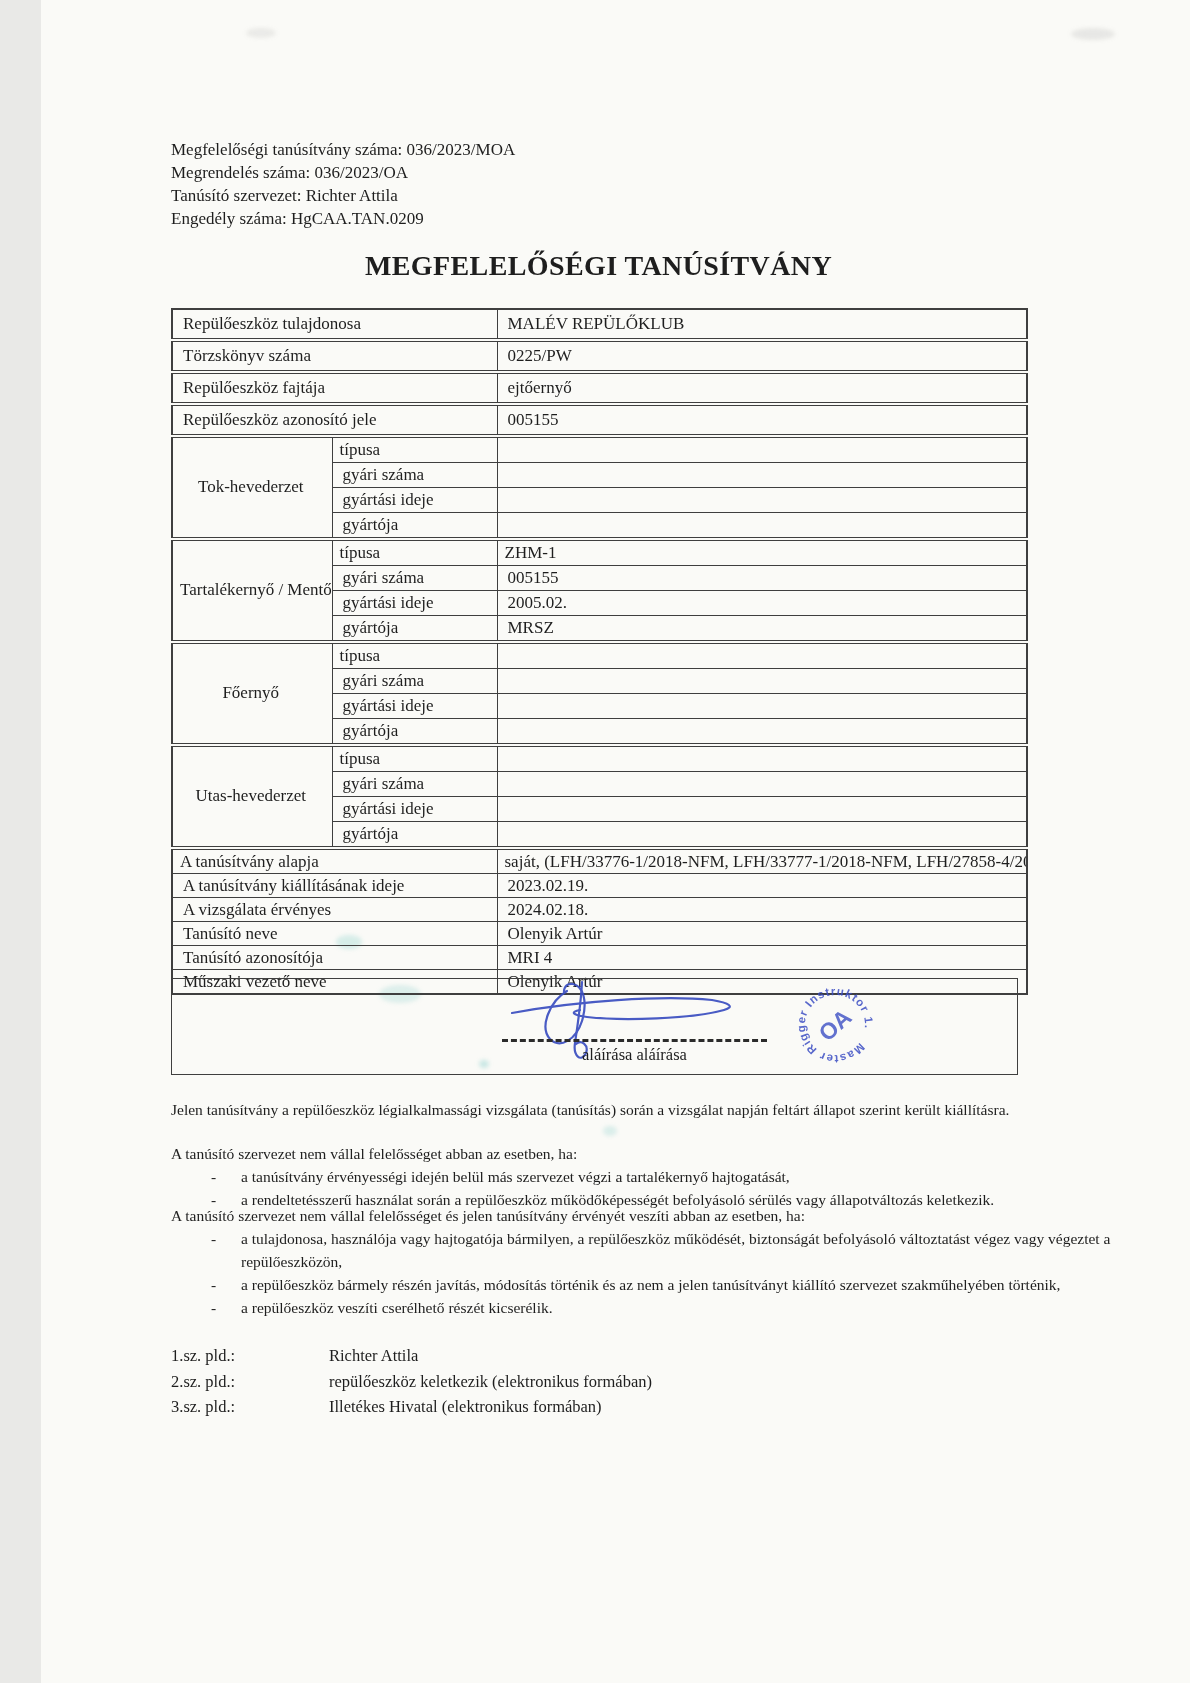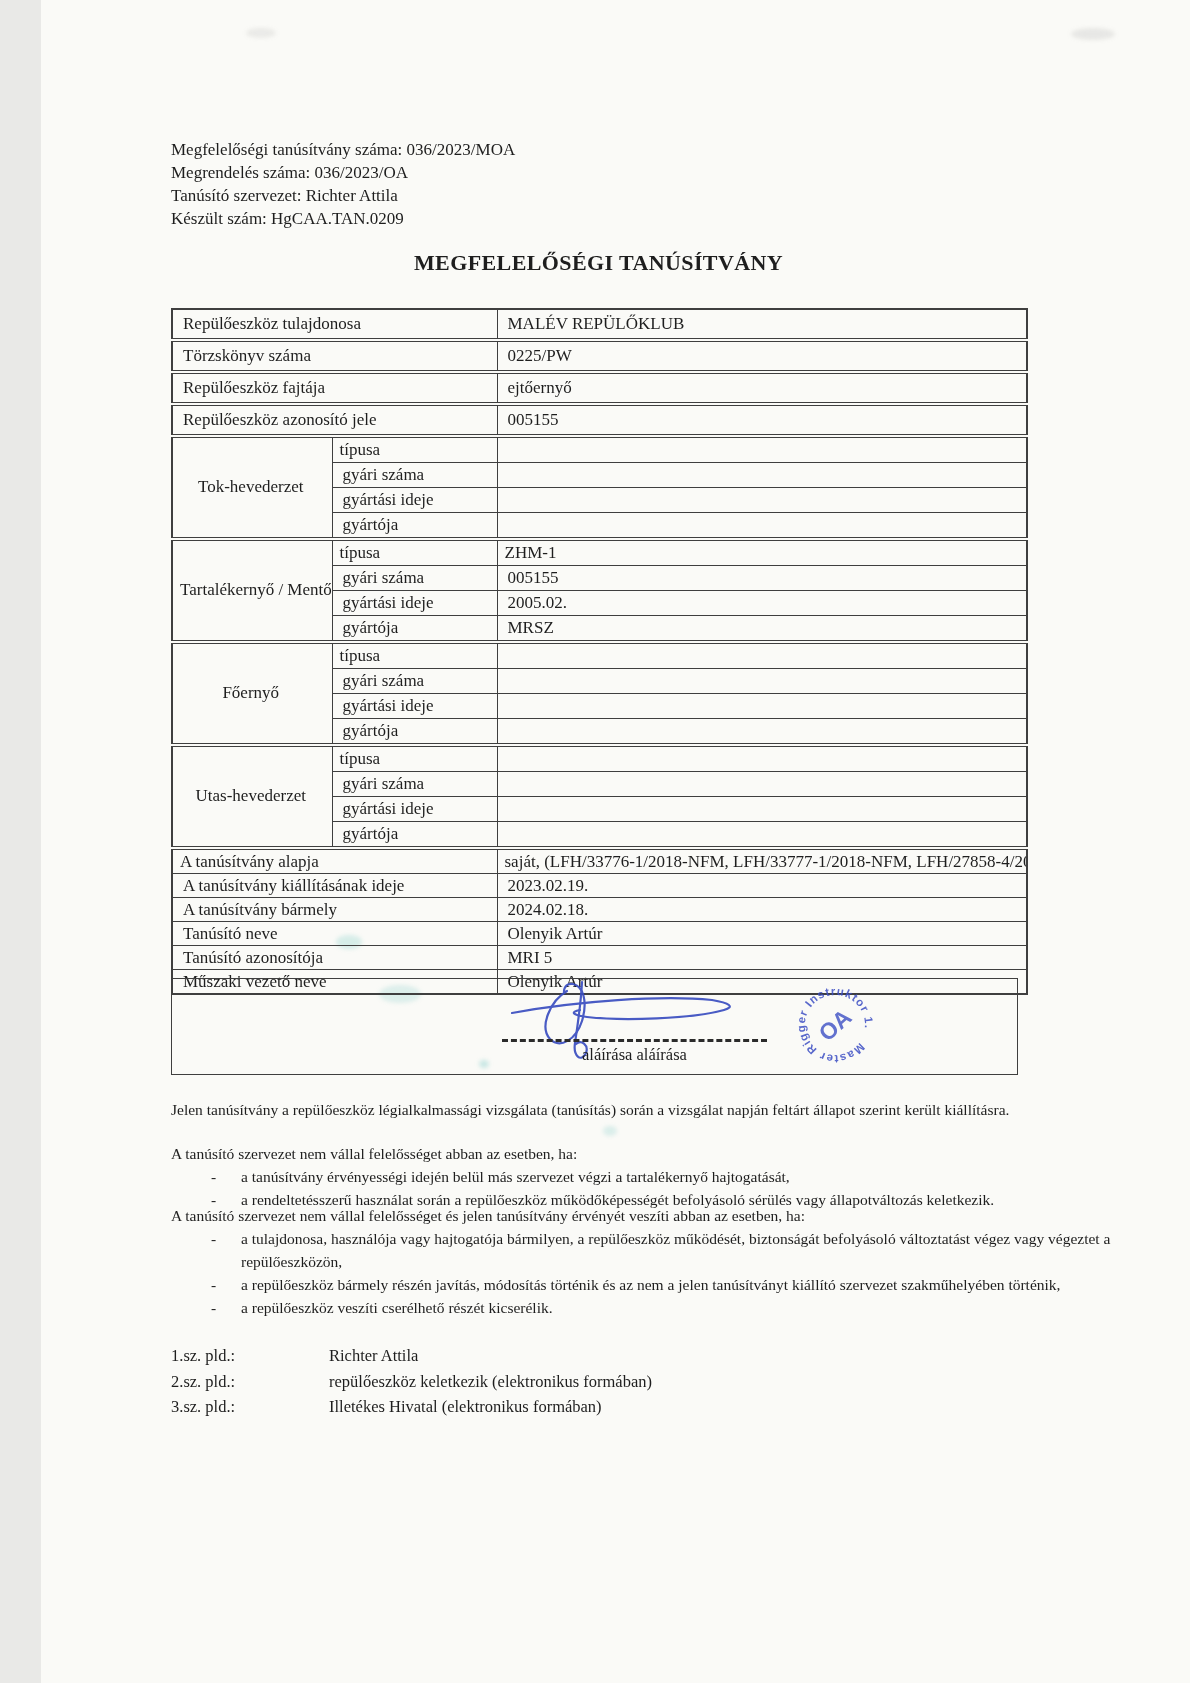--- a/index.html
+++ b/index.html
@@ -4,21 +4,21 @@
 <style>
   :root{
     --ink:#1e1e1e; --paper:#fafaf7; --stamp-blue:#3d4fc4; --sig-blue:#3a4ec0; --line:#3f3f3f;
   }
   html,body{margin:0;padding:0;background:#e9e9e7;}
   .page{position:relative;width:1158px;height:1683px;background:var(--paper);
         font-family:"Liberation Serif",serif;color:var(--ink);overflow:hidden;margin-left:41px;}
   
   .hdr{position:absolute;left:130px;top:138px;font-size:17px;line-height:23px;}
   .title{position:absolute;left:130px;top:250px;width:855px;text-align:center;
-         font-size:22px;font-weight:bold;letter-spacing:.4px;}
+         font-size:28px;font-weight:bold;letter-spacing:.4px;}
   
   table.cert{position:absolute;left:130px;top:308px;width:855px;border-collapse:collapse;
              table-layout:fixed;}
   table.cert{border:2.5px solid var(--line);}
   table.cert td{border:1.4px solid var(--line);padding:0 10px;font-size:17px;
                 overflow:hidden;white-space:nowrap;}
   tr.rt td{height:28px;}
   tr.rg td{height:24px;}
   tr.rb td{height:23px;}
   tr.sep td{border-bottom:4px double var(--line);}
@@ -60,21 +60,21 @@
   <div class="speckle sp2"></div>
   <div class="speckle sp3"></div>
   <div class="speckle sp4"></div>
   <div class="speckle sp5"></div>
   <div class="speckle sp6"></div>
 
   <div class="hdr">
     <div>Megfelelőségi tanúsítvány száma: 036/2023/MOA</div>
     <div>Megrendelés száma: 036/2023/OA</div>
     <div>Tanúsító szervezet: Richter Attila</div>
-    <div>Készült szám: HgCAA.TAN.0209</div>
+    <div>Engedély száma: HgCAA.TAN.0209</div>
   </div>
 
   <div class="title">MEGFELELŐSÉGI TANÚSÍTVÁNY</div>
 
   <table class="cert">
     <colgroup>
         <col style="width:160px">
         <col style="width:165px">
         <col style="width:530px">
       </colgroup>
@@ -173,30 +173,30 @@
 
     <tr class="rb gfirst">
       <td colspan="2">A tanúsítvány alapja</td>
       <td class="val small-val">saját, (LFH/33776-1/2018-NFM, LFH/33777-1/2018-NFM, LFH/27858-4/2021-ITM)</td>
     </tr>
     <tr class="rb">
       <td colspan="2">A tanúsítvány kiállításának ideje</td>
       <td class="val">2023.02.19.</td>
     </tr>
     <tr class="rb">
-      <td colspan="2">A tanúsítvány bármely</td>
+      <td colspan="2">A vizsgálata érvényes</td>
       <td class="val">2024.02.18.</td>
     </tr>
     <tr class="rb">
       <td colspan="2">Tanúsító neve</td>
       <td class="val">Olenyik Artúr</td>
     </tr>
     <tr class="rb">
       <td colspan="2">Tanúsító azonosítója</td>
-      <td class="val">MRI 5</td>
+      <td class="val">MRI 4</td>
     </tr>
     <tr class="rb">
       <td colspan="2">Műszaki vezető neve</td>
       <td class="val">Olenyik Artúr</td>
     </tr>
   </tbody>
     </table>
 
   <div class="sigbox">
     <svg class="sigsvg" width="300" height="90" viewBox="0 0 300 90">

